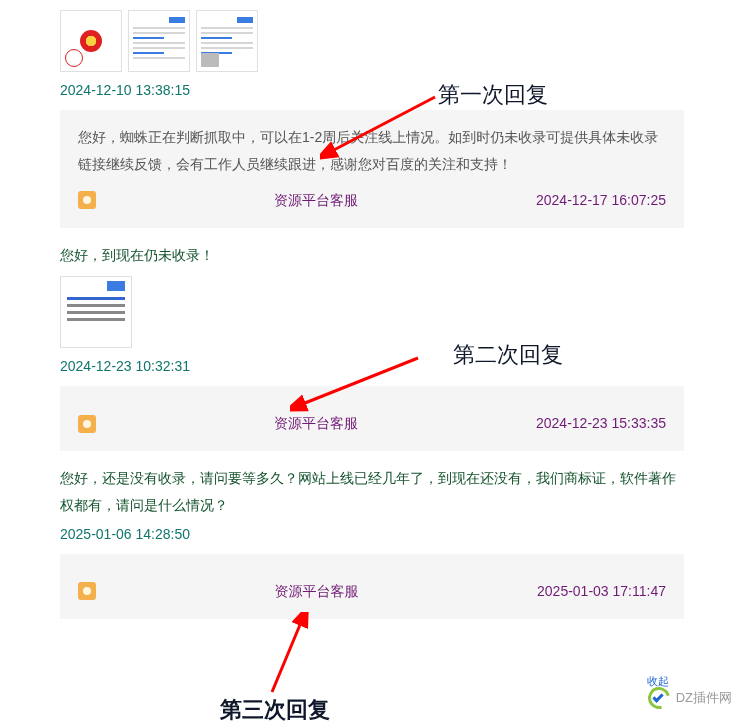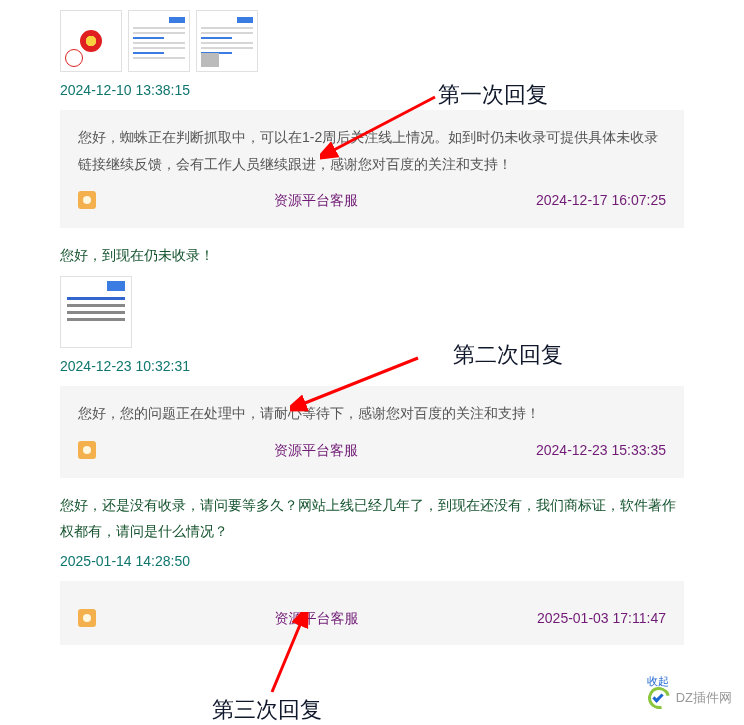--- a/index.html
+++ b/index.html
@@ -174,30 +174,29 @@
         <div></div>
         <div></div>
         <div></div>
         <div></div>
       </div>
   </div>
 </div>
 <div class="timestamp">2024-12-23 10:32:31</div>
 
 <div class="reply-box">
-  <div>您好，您的问题正在处理中，请耐心等待下，感谢您对百度的关注和支持！</div>
   <div class="reply-footer">
     <span class="avatar"></span>
     <span>资源平台客服</span>
     <span>2024-12-23 15:33:35</span>
   </div>
 </div>
 
 <div class="user-msg">您好，还是没有收录，请问要等多久？网站上线已经几年了，到现在还没有，我们商标证，软件著作权都有，请问是什么情况？</div>
-<div class="timestamp">2025-01-14 14:28:50</div>
+<div class="timestamp">2025-01-06 14:28:50</div>
 
 <div class="reply-box">
   <div class="reply-footer">
     <span class="avatar"></span>
     <span>资源平台客服</span>
     <span>2025-01-03 17:11:47</span>
   </div>
 </div>
 
 <div class="annotation" style="left:438px; top:80px;">第一次回复</div>
@@ -213,21 +212,21 @@
 <div class="annotation" style="left:420px; top:340px;margin-left:33px;">第二次回复</div>
 <svg class="arrow" style="left:290px; top:350px;" width="135" height="65">
   <defs>
       <marker id="ah2" markerWidth="10" markerHeight="10" refX="2" refY="3" orient="auto">
         <path d="M0,0 L0,6 L8,3 z" fill="#ff0000"></path>
       </marker>
     </defs>
   <line x1="128" y1="8" x2="10" y2="55" stroke="#ff0000" stroke-width="3" marker-end="url(#ah2)"></line>
 </svg>
 
-<div class="annotation" style="left:212px; top:695px;">第三次回复</div>
+<div class="annotation" style="left:220px; top:695px;font-weight:bold;">第三次回复</div>
 <svg class="arrow" style="left:262px; top:612px;" width="50" height="85">
   <defs>
       <marker id="ah3" markerWidth="10" markerHeight="10" refX="2" refY="3" orient="auto">
         <path d="M0,0 L0,6 L8,3 z" fill="#ff0000"></path>
       </marker>
     </defs>
   <line x1="10" y1="80" x2="40" y2="8" stroke="#ff0000" stroke-width="3" marker-end="url(#ah3)"></line>
 </svg>
 
 <div class="collapse">收起</div>

